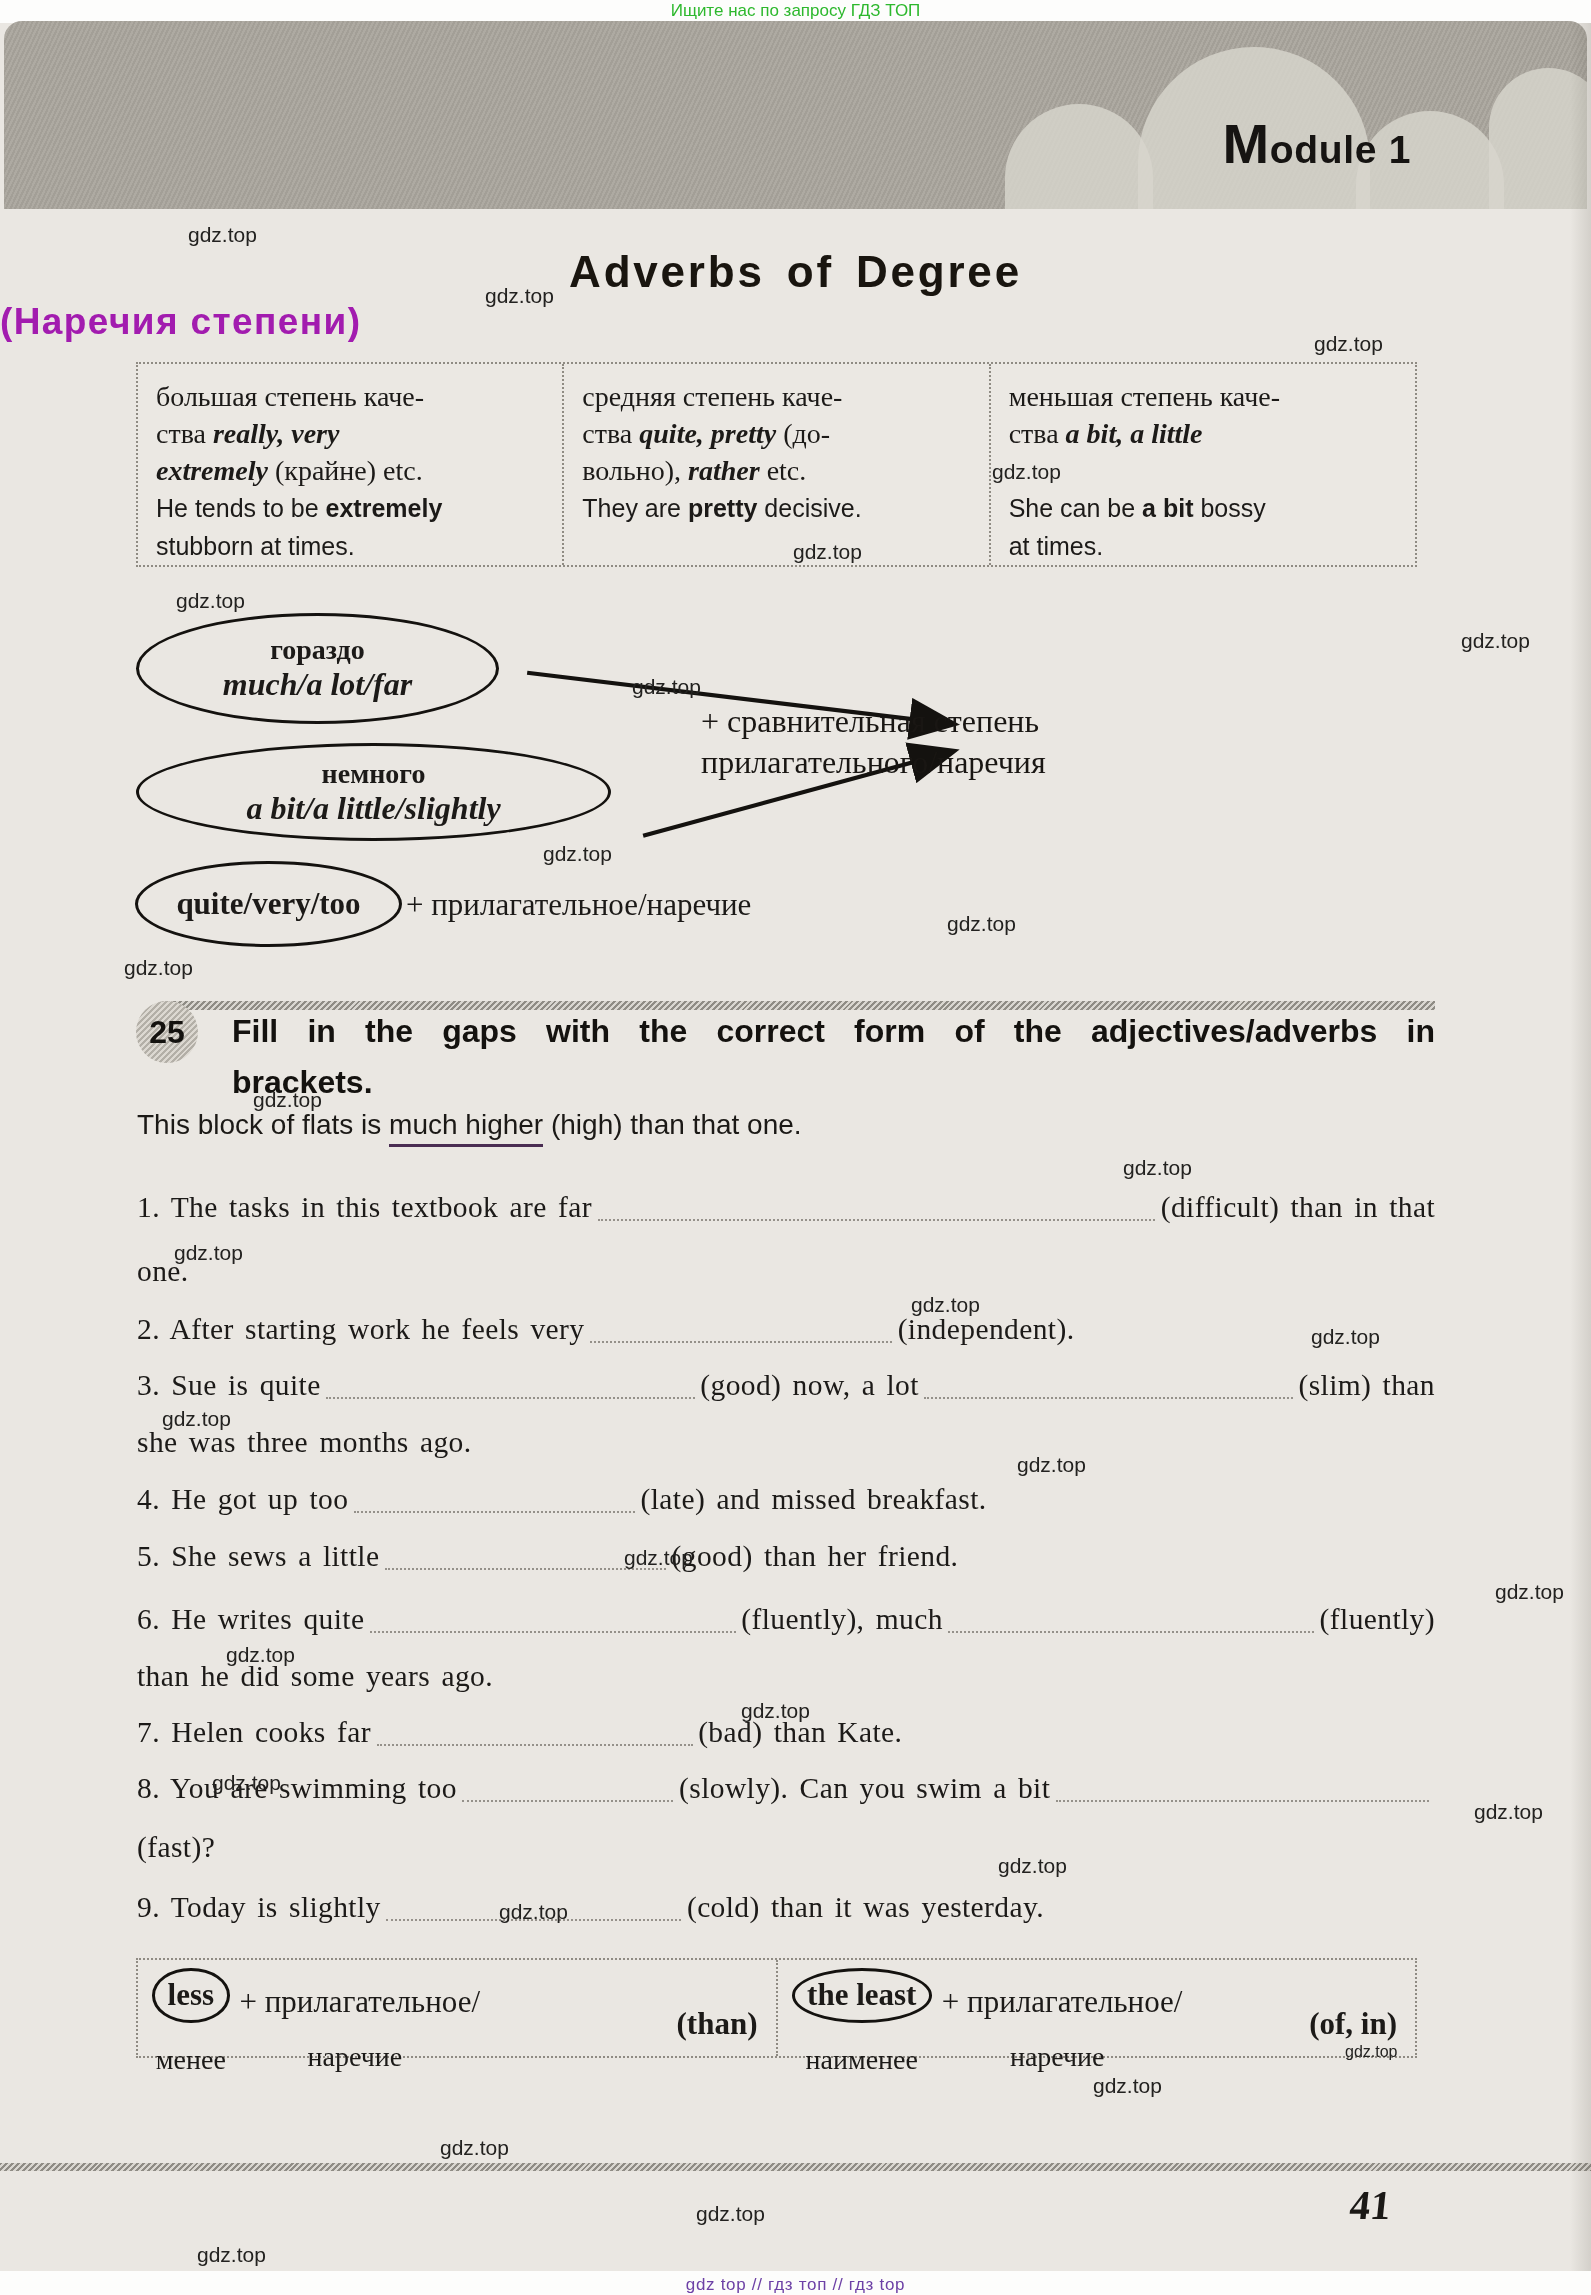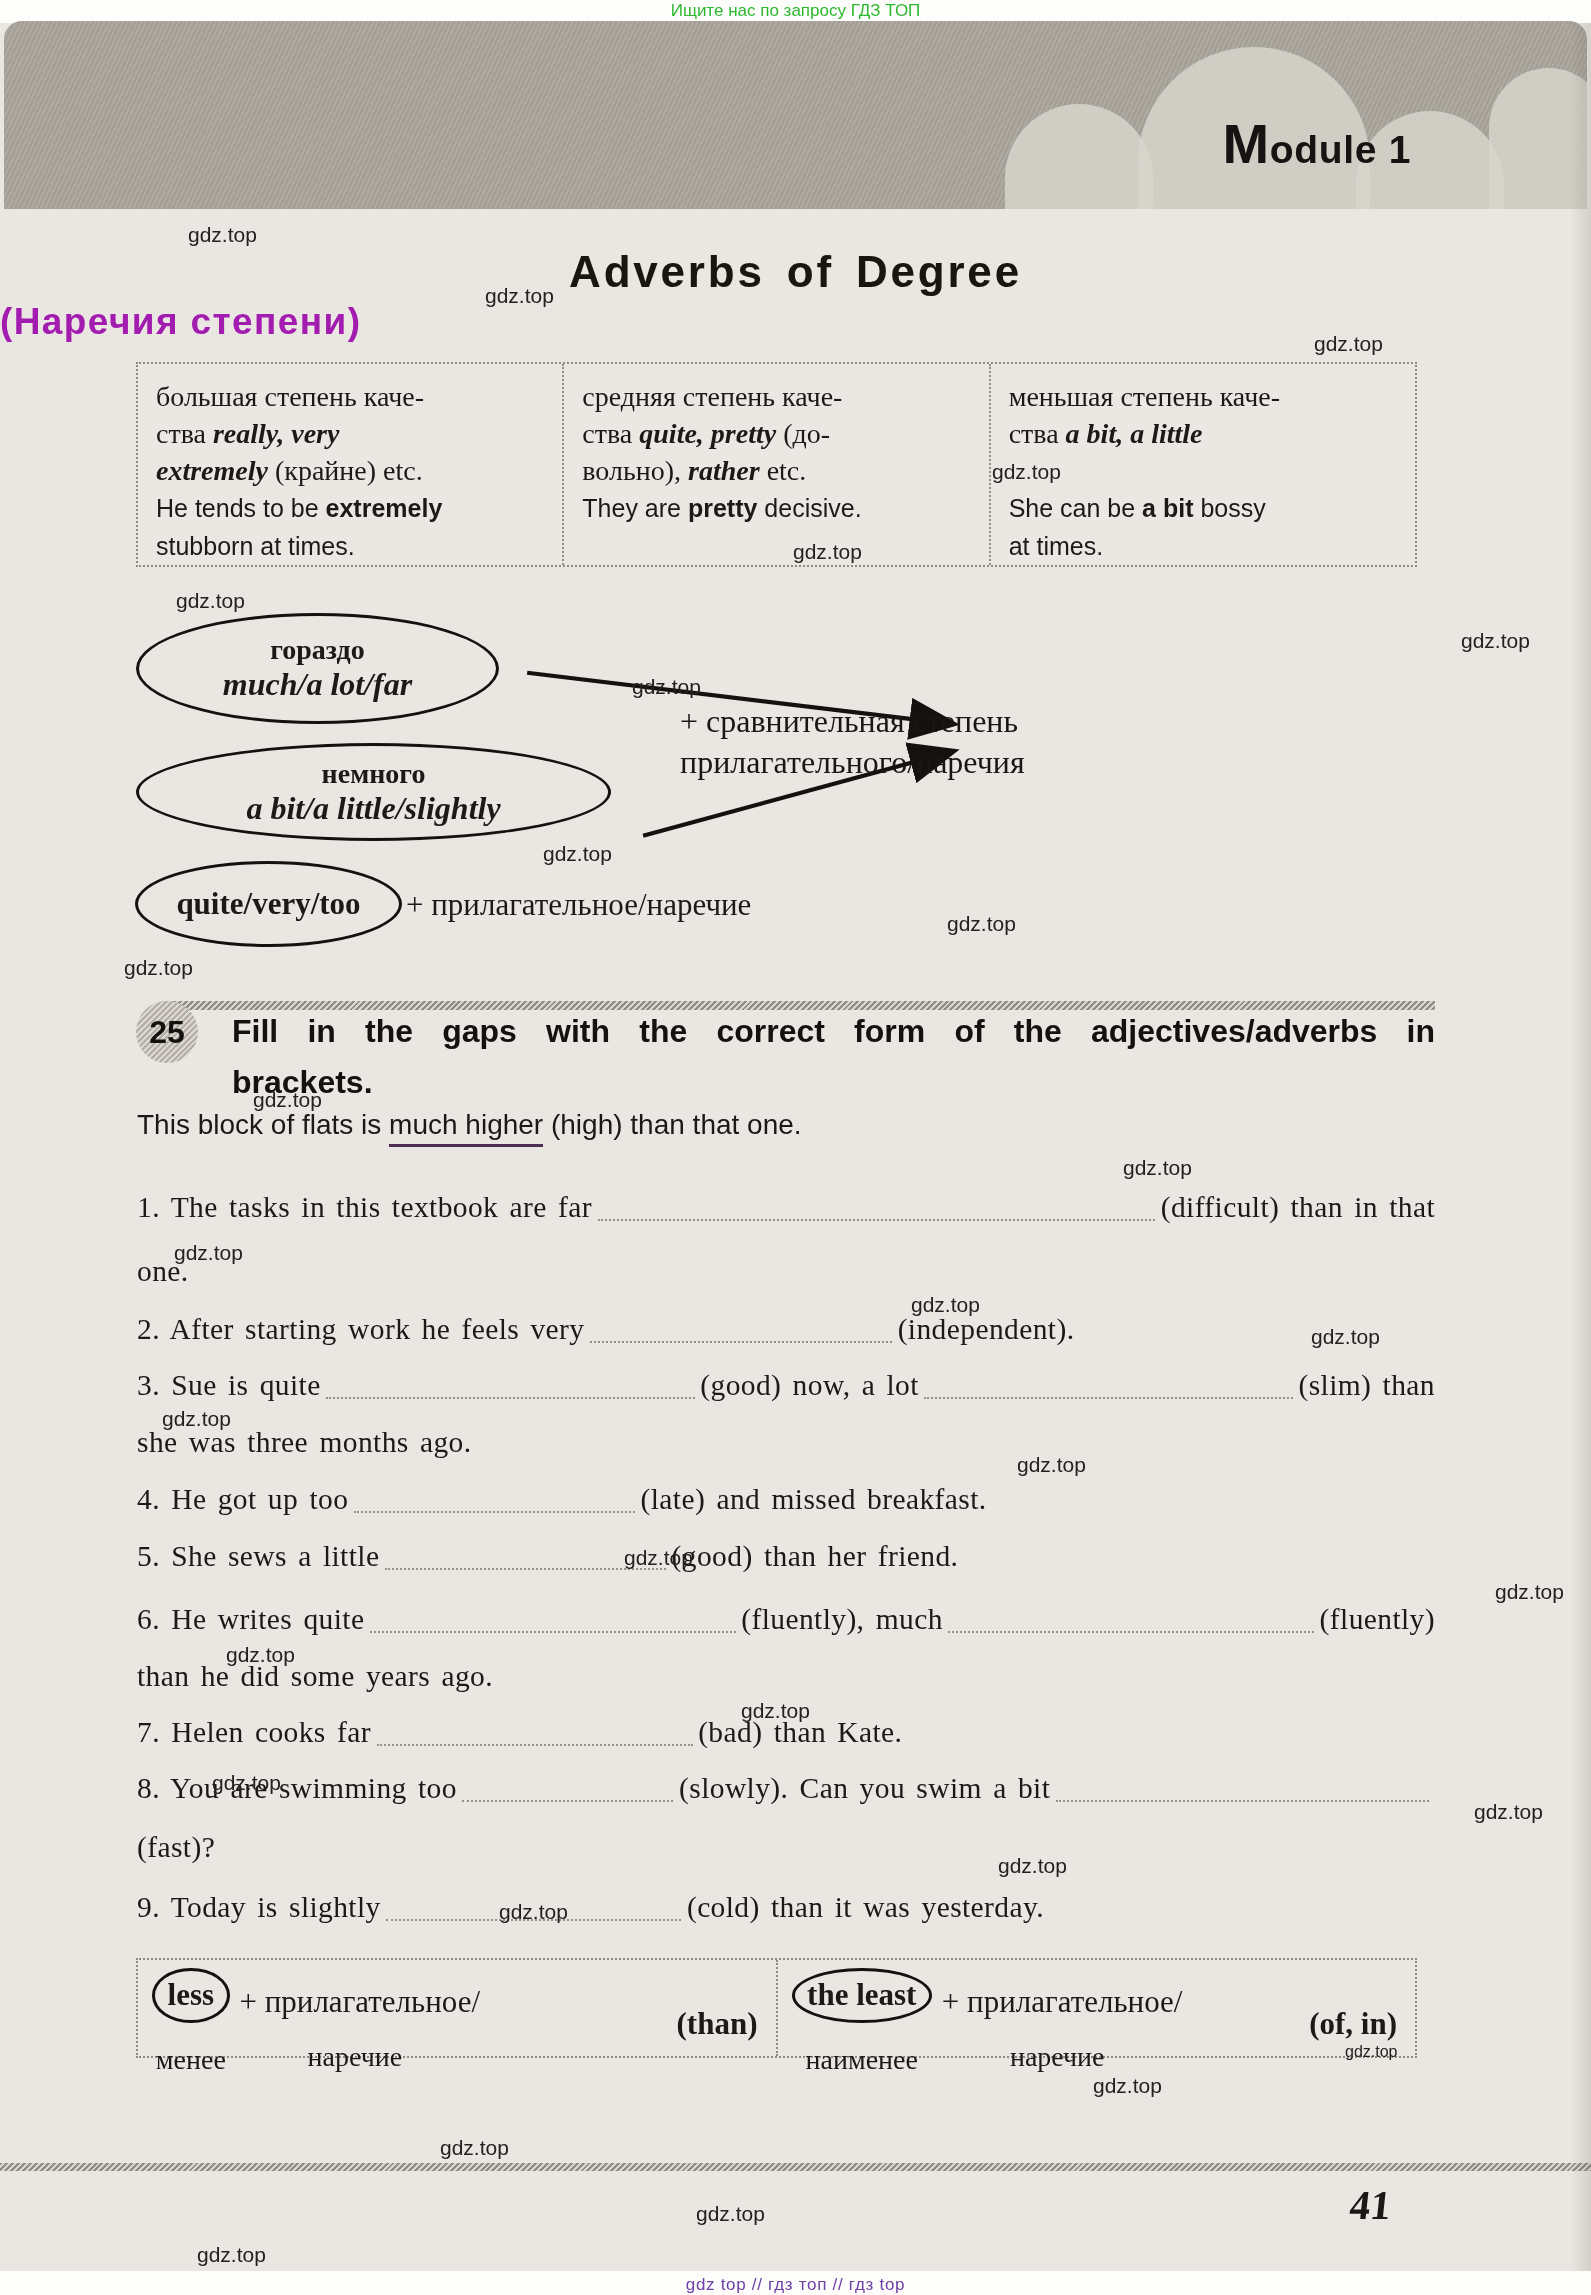--- a/index.html
+++ b/index.html
@@ -73,21 +73,21 @@
     display:flex; flex-direction:column; align-items:center; justify-content:center;
     text-align:center; box-sizing:border-box;
   }
   .oval .l1 { font-weight:700; font-size:28px; }
   .oval .l2 { font-weight:700; font-style:italic; font-size:32px; }
   .oval1 { left:136px; top:613px; width:363px; height:111px;text-align:right; }
   .oval2 { left:136px; top:743px; width:475px; height:98px; }
   .oval3 { left:135px; top:861px; width:267px; height:86px; }
   .oval3 .l1 { font-size:31px; }
   .plus-text {
-    position:absolute; left:680px; top:701px;
+    position:absolute; left:701px; top:701px;
     font-size:32px; line-height:41px; color:#191613;
   }
   .oval3-suffix { position:absolute; left:406px; top:887px; font-size:31px; }
   .arrow-svg { position:absolute; left:492px; top:632px; }
   
   .ex-bar {
     position:absolute; left:162px; top:1001px; width:1273px; height:9px;
     background:repeating-linear-gradient(135deg,#8f8c85 0 2.1px,#d9d6d0 2.1px 4.2px);
   }
   .ex-badge {

